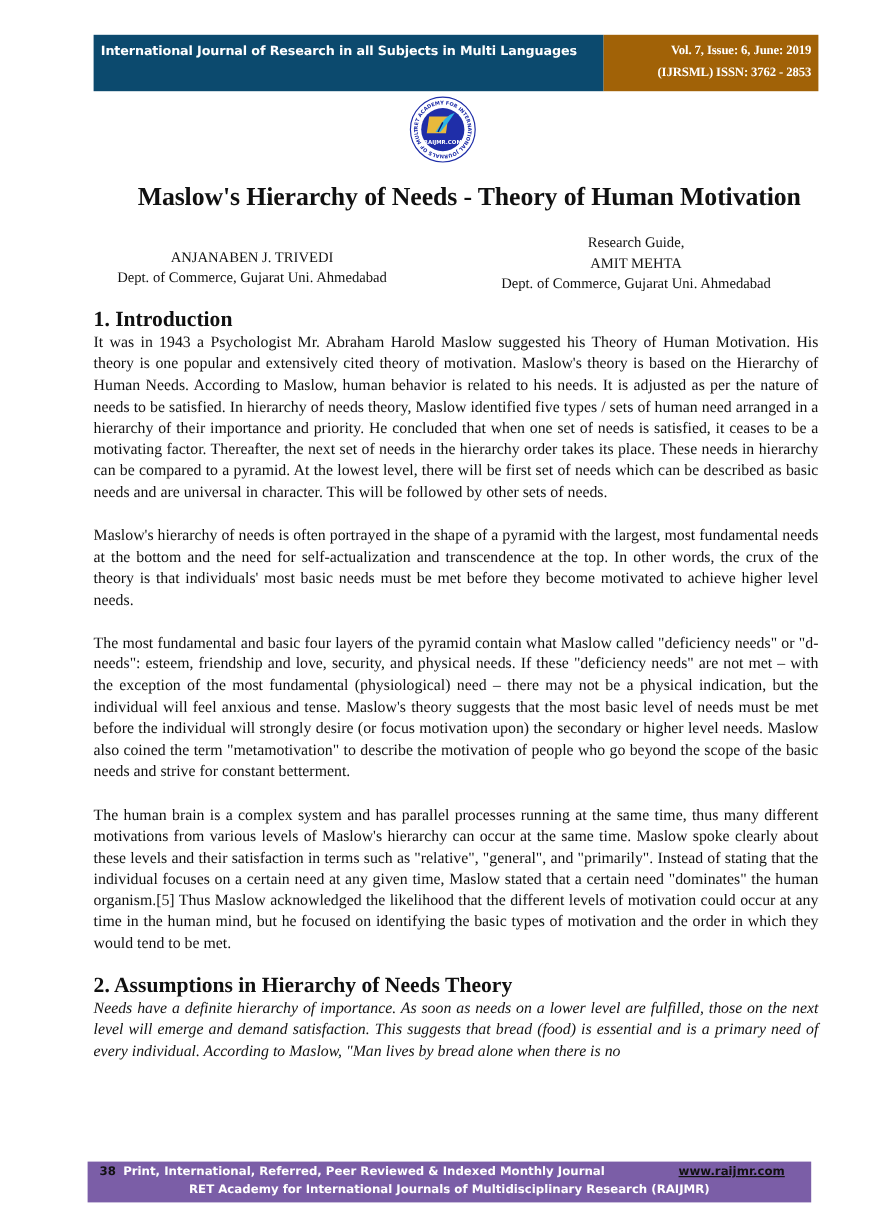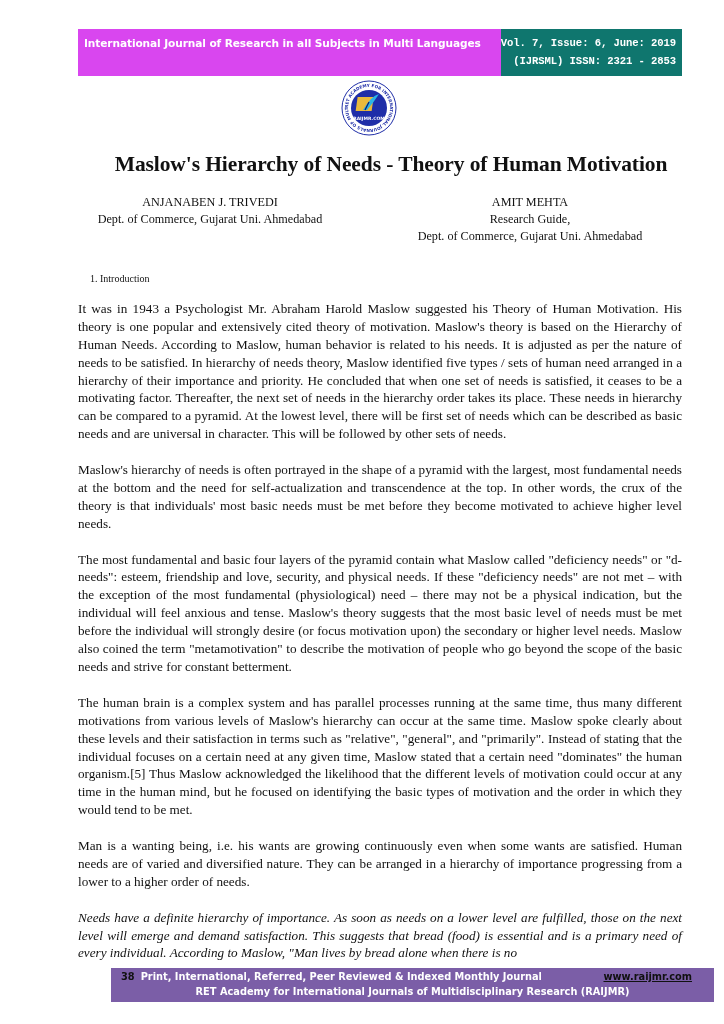--- a/index.html
+++ b/index.html
@@ -1,66 +1,66 @@
 <!DOCTYPE html>
 <html><head>
 <meta charset="utf-8">
 <style>
   html, body { margin: 0; padding: 0; background: #ffffff; }
   body { width: 724px; height: 1024px; position: relative; overflow: hidden; }
   .page { position: absolute; left: 0; top: 0; width: 724px; height: 1024px; background: #fff; }
 
   
   .hdr { position: absolute; left: 78px; top: 29px; width: 604px; height: 47px; display: flex; }
-  .hdr-left { background: #d946ef; width: 425px; height: 100%; box-sizing: border-box; padding: 5px 0 0 6px;
+  .hdr-left { background: #0c4a6e; width: 425px; height: 100%; box-sizing: border-box; padding: 5px 0 0 6px;
     color: #ffffff; font-family: "DejaVu Sans", sans-serif; font-weight: bold; font-size: 10.6px; line-height: 18px; letter-spacing: -0.1px; }
-  .hdr-right { background: #0f766e; flex: 1; height: 100%; box-sizing: border-box; padding: 5px 6px 0 0; text-align: right;
-    color: #ffffff; font-family: Liberation Mono, monospace; font-weight: bold; font-size: 10.6px; line-height: 18px; letter-spacing: -0.1px; }
+  .hdr-right { background: #a16207; flex: 1; height: 100%; box-sizing: border-box; padding: 5px 6px 0 0; text-align: right;
+    color: #ffffff; font-family: Liberation Serif, serif; font-weight: bold; font-size: 10.6px; line-height: 18px; letter-spacing: -0.1px; }
   .hdr-left div, .hdr-right div { white-space: nowrap; }
 
   
   .logo { position: absolute; left: 341px; top: 80px; width: 56px; height: 56px; }
 
   
   .title { position: absolute; left: 0; top: 152px; width: 724px; text-align: center;
     font-family: "Liberation Serif", serif; font-weight: bold; font-size: 21.5px; color: #111; letter-spacing: -0.1px; padding-left: 29px; }
 
   .author { position: absolute; top: 194px; width: 260px; text-align: center;
     font-family: "Liberation Serif", serif; font-size: 12.2px; line-height: 17px; color: #111; }
-  .author.a1 { left: 80px; }
+  .author.a1 { left: 80px; margin-top: 12px; }
   .author.a2 { left: 390px; width: 280px; }
 
   
   .body { position: absolute; left: 78px; top: 258px; width: 604px;
     font-family: "Liberation Serif", serif; font-size: 13.2px; line-height: 17.9px; color: #111; }
-  .body h2 { font-size: 10px; font-weight: normal; margin: 12px; line-height: 17.9px; }
+  .body h2 { font-size: 18px; font-weight: bold; margin: 0; line-height: 17.9px; }
   .body p { margin: 0 0 17.9px 0; text-align: justify; }
   .body p.tight { margin-bottom: 0; }
   .body p.noend { margin-bottom: 0; font-style: italic; }
 
   
   .ftr { position: absolute; left: 73px; top: 968px; width: 603px; height: 34px; background: #7b5ea7;
-    font-family: "DejaVu Sans", sans-serif; font-weight: bold; font-size: 9.8px; color: #fff; margin-left: 38px; }
+    font-family: "DejaVu Sans", sans-serif; font-weight: bold; font-size: 9.8px; color: #fff; }
   .ftr .row1 { position: absolute; left: 10px; top: 3px; right: 10px; height: 14px; white-space: nowrap; }
   .ftr .pnum { color: #111; margin-right: 6px; }
   .ftr .url { position: absolute; right: 12px; top: 0; color: #111; text-decoration: underline; }
   .ftr .row2 { position: absolute; left: 0; right: 0; top: 18px; text-align: center; white-space: nowrap; }
 </style>
 </head>
 <body>
 
 <div class="page">
 
   <div class="hdr">
     <div class="hdr-left">
       <div>International Journal of Research in all Subjects in Multi Languages</div>
     </div>
     <div class="hdr-right">
       <div>Vol. 7, Issue: 6, June: 2019</div>
-      <div>(IJRSML)  ISSN: 2321 - 2853</div>
+      <div>(IJRSML)  ISSN: 3762 - 2853</div>
     </div>
   </div>
 
   <div class="logo">
     <svg width="56" height="56" viewBox="0 0 56 56">
       <defs>
         <path id="ringpath" d="M 28,28 m -21,0 a 21,21 0 1,1 42,0 a 21,21 0 1,1 -42,0"></path>
       </defs>
       <circle cx="28" cy="28" r="27" fill="#ffffff" stroke="#1f2ea8" stroke-width="1"></circle>
       <circle cx="28" cy="28" r="18" fill="#1f2ea8"></circle>
@@ -74,35 +74,35 @@
     </svg>
   </div>
 
   <div class="title">Maslow's Hierarchy of Needs - Theory of Human Motivation</div>
 
   <div class="author a1">
     <div>ANJANABEN J. TRIVEDI</div>
     <div>Dept. of Commerce, Gujarat Uni. Ahmedabad</div>
   </div>
   <div class="author a2">
+    <div>Research Guide,</div>
     <div>AMIT MEHTA</div>
-    <div>Research Guide,</div>
     <div>Dept. of Commerce, Gujarat Uni. Ahmedabad</div>
   </div>
 
   <div class="body">
     <section>
       <h2>1. Introduction</h2>
       <p>It was in 1943 a Psychologist Mr. Abraham Harold Maslow suggested his Theory of Human Motivation. His theory is one popular and extensively cited theory of motivation. Maslow's theory is based on the Hierarchy of Human Needs. According to Maslow, human behavior is related to his needs. It is adjusted as per the nature of needs to be satisfied. In hierarchy of needs theory, Maslow identified five types / sets of human need arranged in a hierarchy of their importance and priority. He concluded that when one set of needs is satisfied, it ceases to be a motivating factor. Thereafter, the next set of needs in the hierarchy order takes its place. These needs in hierarchy can be compared to a pyramid. At the lowest level, there will be first set of needs which can be described as basic needs and are universal in character. This will be followed by other sets of needs.</p>
       <p>Maslow's hierarchy of needs is often portrayed in the shape of a pyramid with the largest, most fundamental needs at the bottom and the need for self-actualization and transcendence at the top. In other words, the crux of the theory is that individuals' most basic needs must be met before they become motivated to achieve higher level needs.</p>
       <p>The most fundamental and basic four layers of the pyramid contain what Maslow called "deficiency needs" or "d-needs": esteem, friendship and love, security, and physical needs. If these "deficiency needs" are not met – with the exception of the most fundamental (physiological) need – there may not be a physical indication, but the individual will feel anxious and tense. Maslow's theory suggests that the most basic level of needs must be met before the individual will strongly desire (or focus motivation upon) the secondary or higher level needs. Maslow also coined the term "metamotivation" to describe the motivation of people who go beyond the scope of the basic needs and strive for constant betterment.</p>
       <p>The human brain is a complex system and has parallel processes running at the same time, thus many different motivations from various levels of Maslow's hierarchy can occur at the same time. Maslow spoke clearly about these levels and their satisfaction in terms such as "relative", "general", and "primarily". Instead of stating that the individual focuses on a certain need at any given time, Maslow stated that a certain need "dominates" the human organism.[5] Thus Maslow acknowledged the likelihood that the different levels of motivation could occur at any time in the human mind, but he focused on identifying the basic types of motivation and the order in which they would tend to be met.</p>
     </section>
     <section>
-      <p>Man is a wanting being, i.e. his wants are growing continuously even when some wants are satisfied. Human needs are of varied and diversified nature. They can be arranged in a hierarchy of importance progressing from a lower to a higher order of needs.</p>
+      <h2>2. Assumptions in Hierarchy of Needs Theory</h2>
       <p class="noend">Needs have a definite hierarchy of importance. As soon as needs on a lower level are fulfilled, those on the next level will emerge and demand satisfaction. This suggests that bread (food) is essential and is a primary need of every individual. According to Maslow, "Man lives by bread alone when there is no</p>
     </section>
   </div>
 
   <div class="ftr">
     <div class="row1">
       <span class="pnum">38</span><span>Print, International, Referred, Peer Reviewed &amp; Indexed Monthly Journal</span>
       <span class="url">www.raijmr.com</span>
     </div>
     <div class="row2">RET Academy for International Journals of Multidisciplinary Research (RAIJMR)</div>

